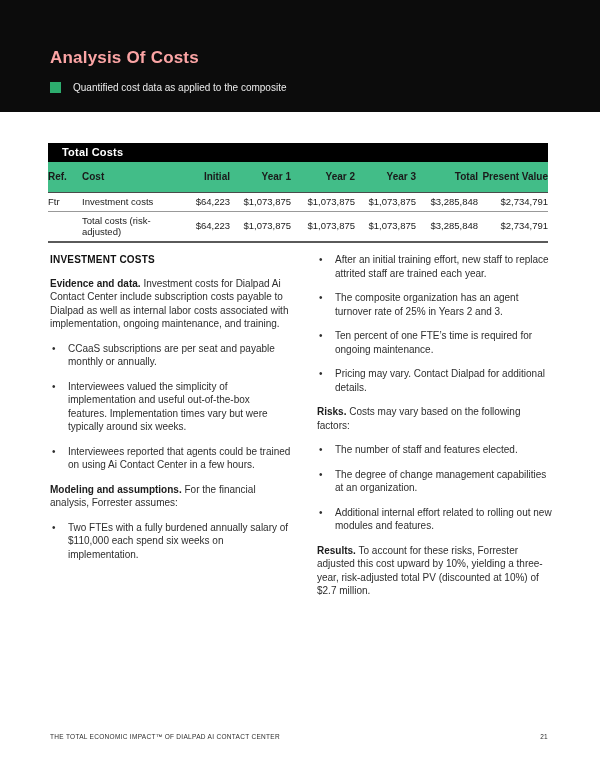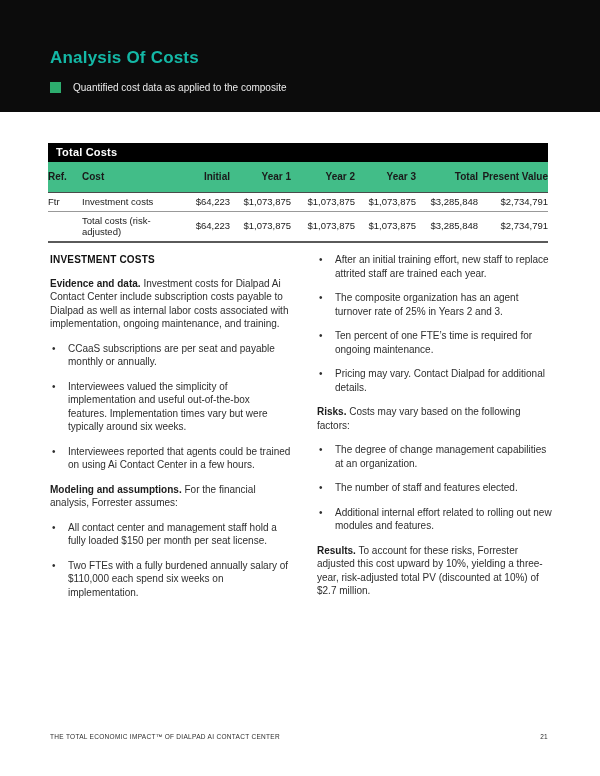--- a/index.html
+++ b/index.html
@@ -5,32 +5,32 @@
   * { margin:0; padding:0; box-sizing:border-box; }
   html,body { background:#e9e9e9; }
   .page {
     position:relative; width:600px; height:776px; background:#ffffff;
     font-family:"Liberation Sans", sans-serif; overflow:hidden; margin:0 auto;
   }
 
   
   .hero { position:absolute; top:0; left:0; width:600px; height:112px; background:#0c0c0c; }
   .hero-title {
-    position:absolute; left:50px; top:48px; color:#14b8a6;
+    position:absolute; left:50px; top:48px; color:#fca5a5;
     font-size:17px; font-weight:bold; letter-spacing:.2px;
   }
   .legend { position:absolute; left:50px; top:82px; display:flex; align-items:center; }
   .legend-swatch { width:11px; height:11px; background:#2dad6e; flex:0 0 auto; }
   .legend-label { color:#ececec; font-size:10px; margin-left:12px; }
 
   
   .table-wrap { position:absolute; left:48px; top:143px; width:500px; }
   .table-title-bar {
     background:#000000; color:#ffffff; font-weight:bold; font-size:11px;
-    height:19px; line-height:19px; padding-left:8px; letter-spacing:.2px;
+    height:19px; line-height:19px; padding-left:14px; letter-spacing:.2px;
   }
   table.costs { width:100%; border-collapse:collapse; table-layout:fixed; color:#1a1a1a; }
   table.costs th {
     background:#42bd88; font-weight:bold; font-size:10px; line-height:11px;
     padding:4px 0; height:30px; vertical-align:middle;
   }
   table.costs th.al { text-align:left; }
   table.costs th.ar { text-align:right; }
   table.costs td { font-size:9.5px; line-height:10.5px; padding:4px 0; vertical-align:middle; }
   table.costs td.al { text-align:left; }
@@ -131,38 +131,37 @@
 
       <ul>
         <li>CCaaS subscriptions are per seat and payable monthly or annually.</li>
         <li>Interviewees valued the simplicity of implementation and useful out-of-the-box features. Implementation times vary but were typically around six weeks.</li>
         <li>Interviewees reported that agents could be trained on using Ai Contact Center in a few hours.</li>
       </ul>
 
       <p><b>Modeling and assumptions.</b> <span>For the financial analysis, Forrester assumes:</span></p>
 
       <ul>
-        <li>All contact center and management staff hold a fully loaded $150 per month per seat license.</li>
         <li>Two FTEs with a fully burdened annually salary of $110,000 each spend six weeks on implementation.</li>
       </ul>
     </div>
 
     <div class="col col-right">
       <ul>
         <li>After an initial training effort, new staff to replace attrited staff are trained each year.</li>
         <li>The composite organization has an agent turnover rate of 25% in Years 2 and 3.</li>
         <li>Ten percent of one FTE’s time is required for ongoing maintenance.</li>
         <li>Pricing may vary. Contact Dialpad for additional details.</li>
       </ul>
 
       <p><b>Risks.</b> <span>Costs may vary based on the following factors:</span></p>
 
       <ul>
+        <li>The number of staff and features elected.</li>
         <li>The degree of change management capabilities at an organization.</li>
-        <li>The number of staff and features elected.</li>
         <li>Additional internal effort related to rolling out new modules and features.</li>
       </ul>
 
       <p><b>Results.</b> <span>To account for these risks, Forrester adjusted this cost upward by 10%, yielding a three-year, risk-adjusted total PV (discounted at 10%) of $2.7 million.</span></p>
     </div>
 
   </div>
 
   <div class="footer">
     <span>THE TOTAL ECONOMIC IMPACT™ OF DIALPAD AI CONTACT CENTER</span>

